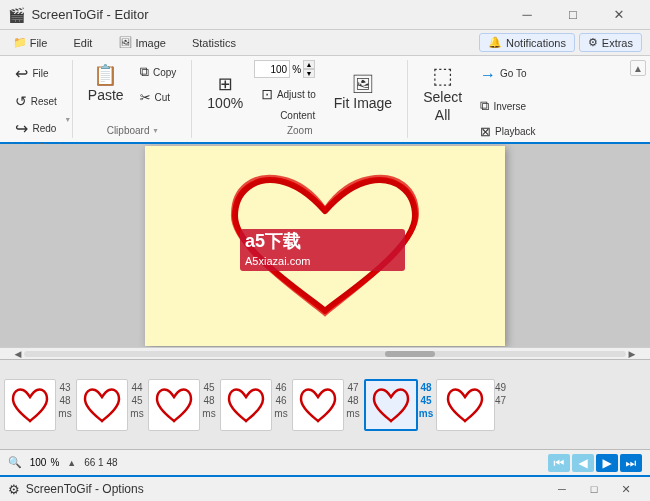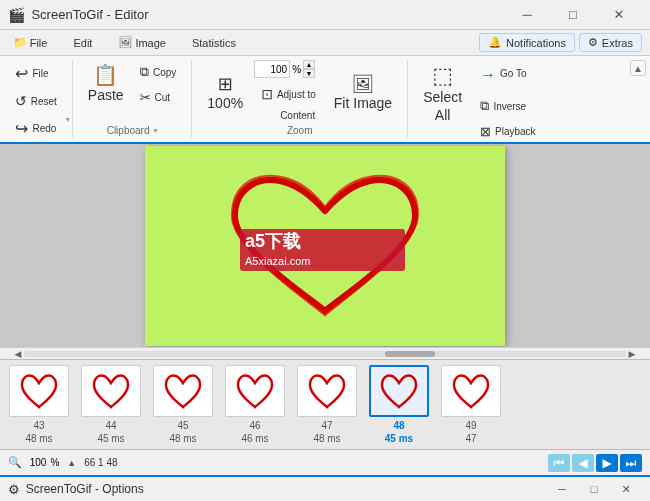--- a/index.html
+++ b/index.html
@@ -109,21 +109,21 @@
     .canvas-area {
       background: #c8c8c8;
       flex: 1;
       display: flex;
       align-items: center;
       justify-content: center;
       position: relative;
       overflow: hidden;
     }
     .canvas-frame {
-      background: #bef264;
+      background: #fef9c3;
       box-shadow: 2px 2px 8px rgba(0,0,0,0.3);
       display: flex;
       align-items: center;
       justify-content: center;
       width: 360px;
       height: 200px;
       position: relative;
     }
 
     
@@ -135,22 +135,21 @@
       border-top: 1px solid #bbb;
       height: 90px;
       display: flex;
       align-items: center;
       padding: 0 4px;
       overflow: hidden;
       gap: 2px;
     }
     .film-item {
       display: flex;
-      flex-direction: column;
-      align-items: center;
+      flex-direction: row;
       cursor: pointer;
       flex-shrink: 0;
       width: 70px;
     }
     .film-thumb {
       width: 60px;
       height: 52px;
       background: white;
       border: 1px solid #ccc;
       display: flex;

